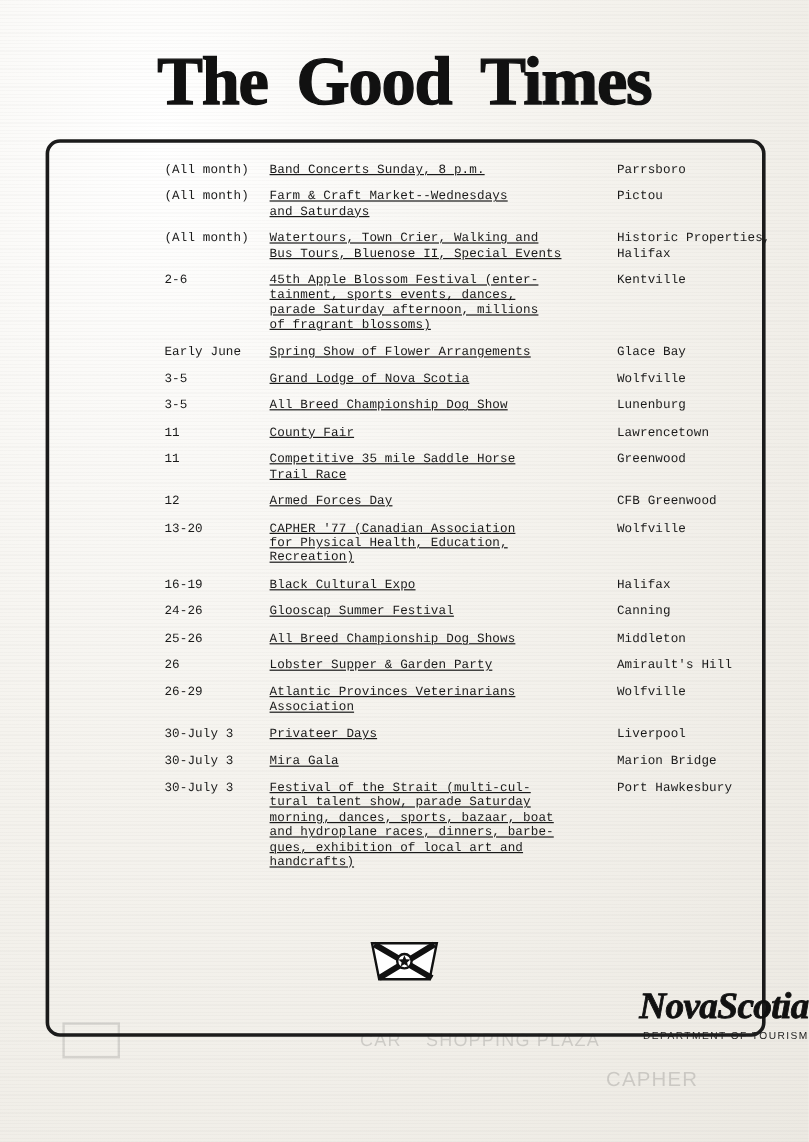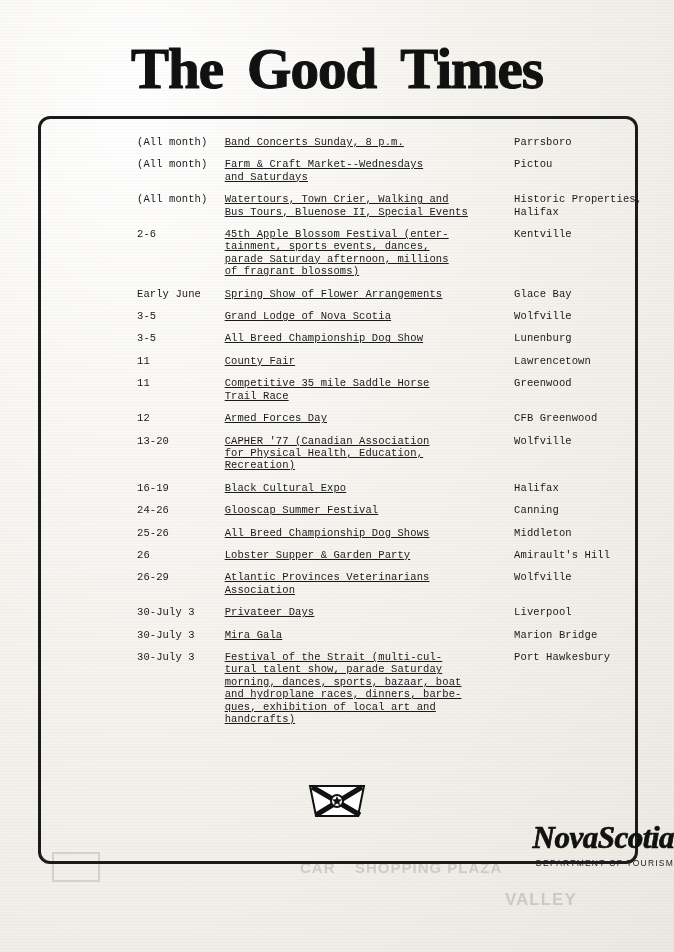--- a/index.html
+++ b/index.html
@@ -39,21 +39,21 @@
     right: 0;
     bottom: 0;
     height: 160px;
     opacity: 0.17;
     filter: blur(0.3px);
     pointer-events: none;
   }
   .bleed .bl {
     position: absolute;
     font-family: "Liberation Sans", sans-serif;
-    font-weight: bold;
+    font-weight: normal;
     color: #2a2a2a;
     letter-spacing: 1px;
     white-space: nowrap;
   }
   .bleed .blbox {
     position: absolute;
     border: 2px solid #4a4a4a;
   }
 
   .masthead {
@@ -149,21 +149,21 @@
 </style>
 </head>
 <body>
 
 <div class="paper"></div>
 
 <div class="bleed">
   <div class="blbox" style="left:52px; bottom:70px; width:44px; height:26px;"></div>
   <div class="bl" style="left:300px; bottom:76px; font-size:15px;">CAR</div>
   <div class="bl" style="left:355px; bottom:76px; font-size:15px;margin-top:12px;">SHOPPING PLAZA</div>
-  <div class="bl" style="left:505px; bottom:42px; font-size:17px;">VALLEY</div>
+  <div class="bl" style="left:505px; bottom:42px; font-size:17px;">CAPHER</div>
 </div>
 
 <div class="masthead">
   <span class="word">The</span><span class="word">Good</span><span class="word">Times</span>
 </div>
 
 <div class="frame"></div>
 
 <div class="listing">
   <table class="events">

